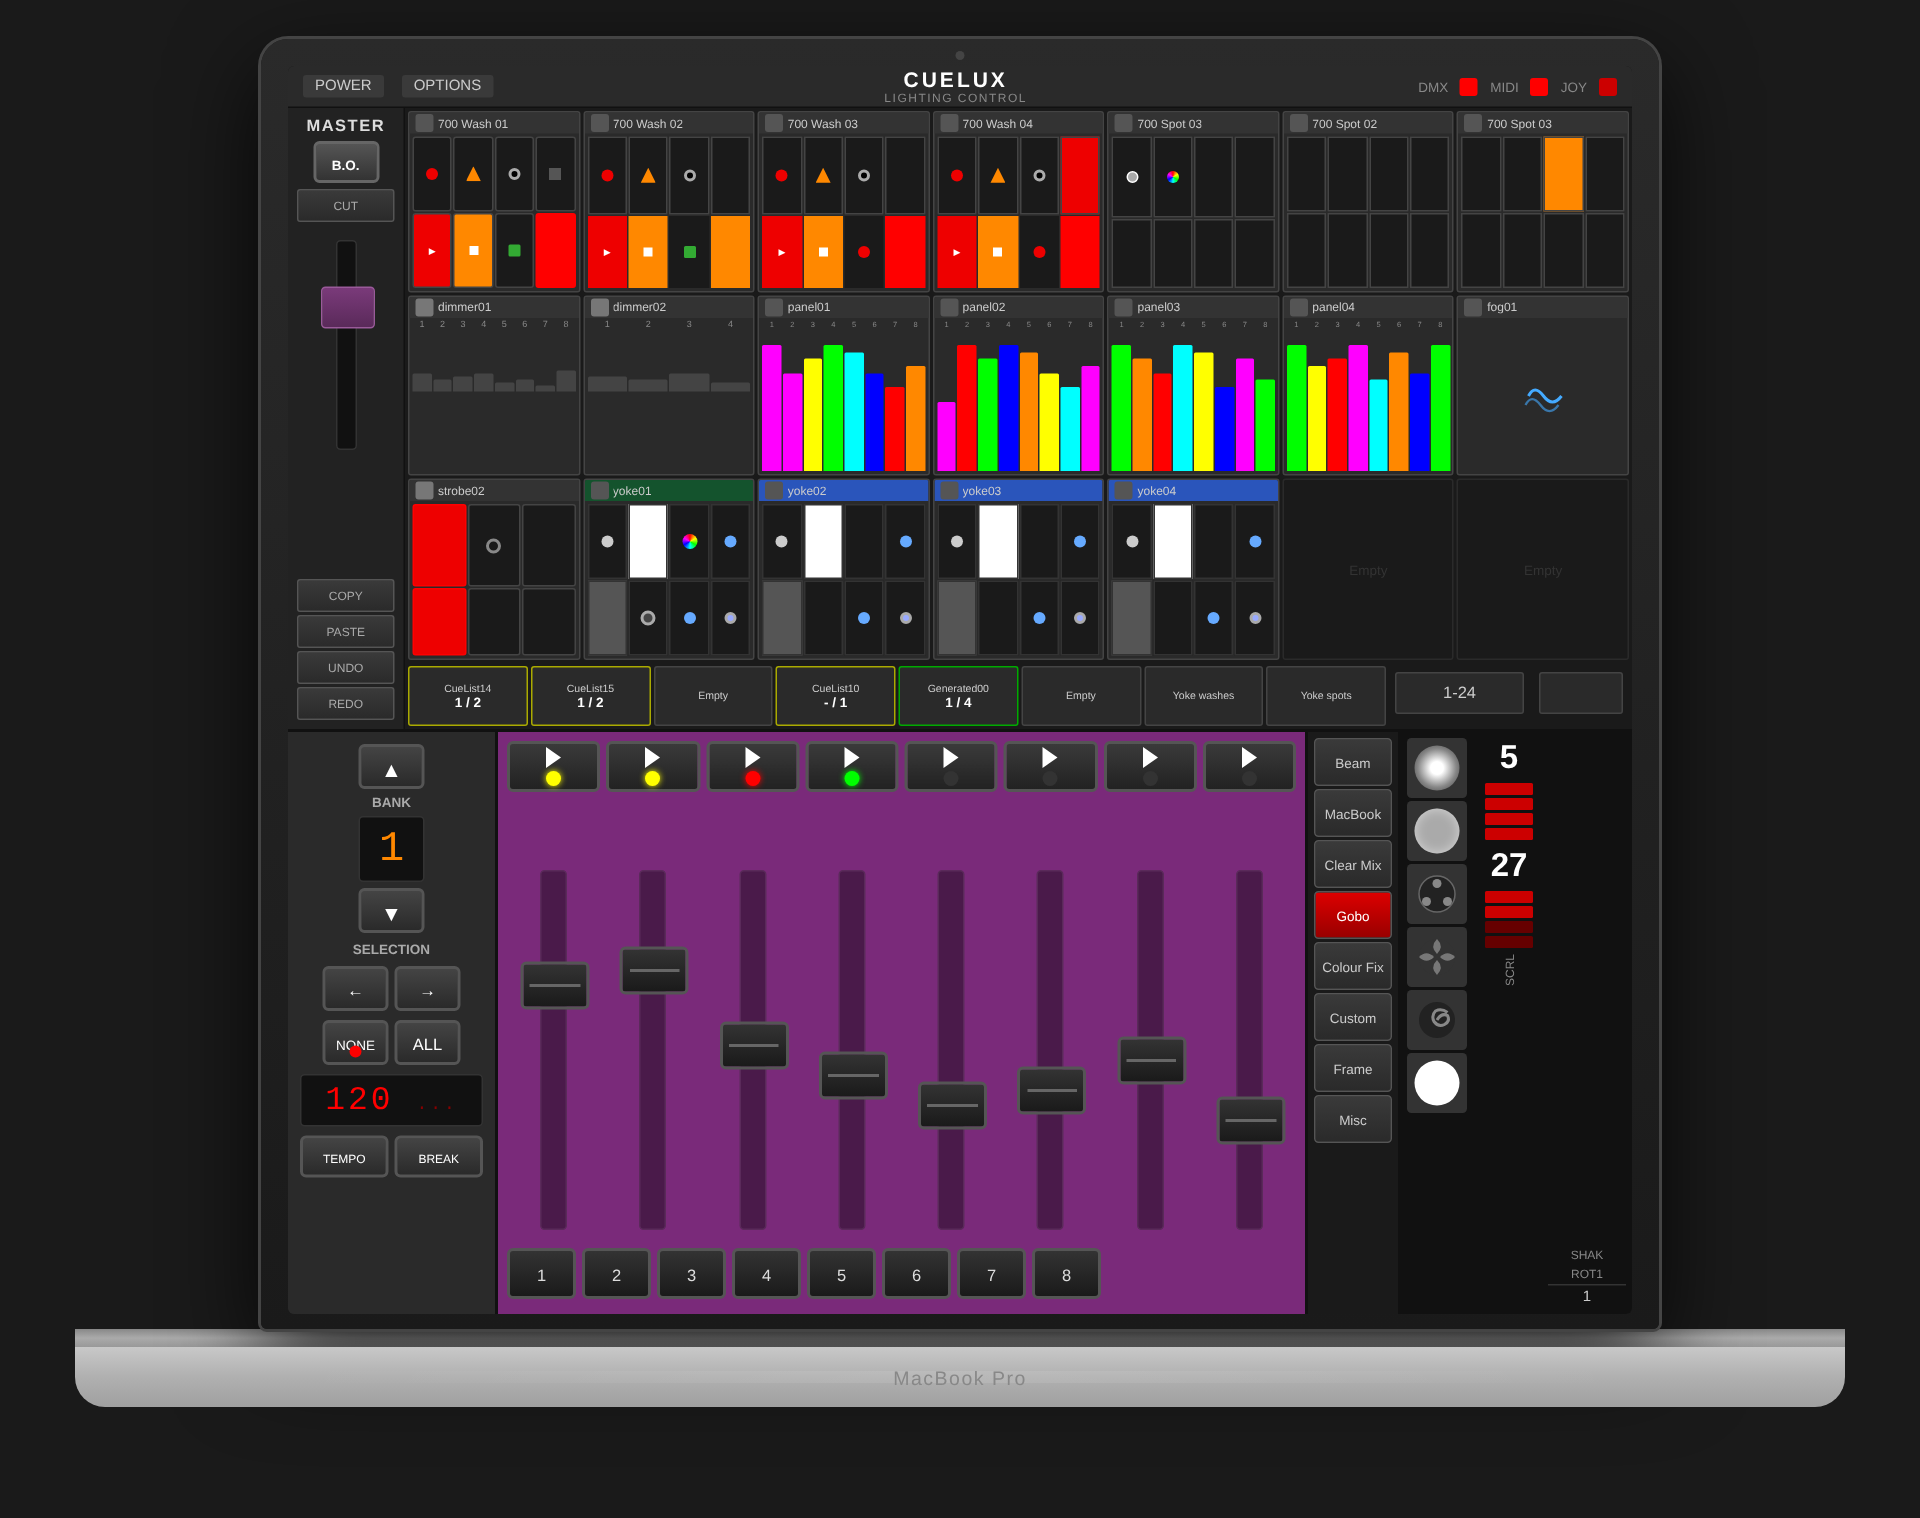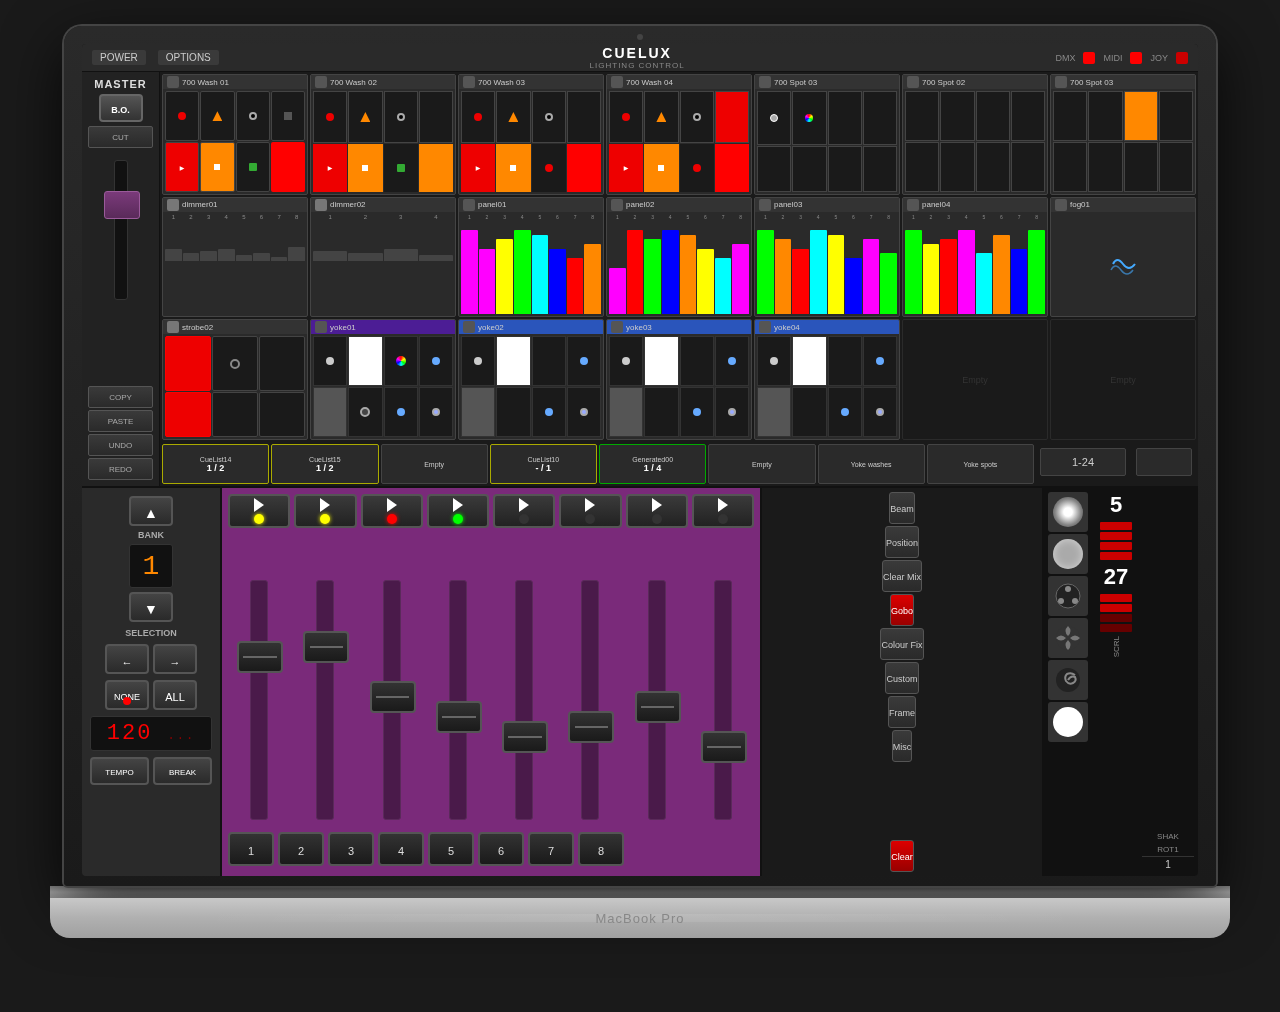--- a/index.html
+++ b/index.html
@@ -17,21 +17,21 @@
     .laptop-outer {
       position: relative;
       width: 1180px;
       height: 960px;
       display: flex;
       flex-direction: column;
       align-items: center;
     }
 
     .laptop-screen-bezel {
-      width: 1152px;
+      width: 932px;
       height: 860px;
       background: linear-gradient(180deg, #2a2a2a 0%, #1a1a1a 100%);
       border-radius: 18px 18px 4px 4px;
       padding: 18px 18px 10px 18px;
       box-shadow: 0 0 0 2px #444, 0 20px 60px rgba(0,0,0,0.8);
       position: relative;
     }
 
     .laptop-screen {
       width: 100%;
@@ -595,21 +595,20 @@
     }
 
     
     .attribute-panel {
       flex: 1;
       background: #1a1a1a;
       display: flex;
       flex-direction: column;
       padding: 4px;
       gap: 2px;
-      align-items: center;
     }
 
     .attr-btn {
       height: 32px;
       background: linear-gradient(180deg, #3a3a3a 0%, #2a2a2a 100%);
       border: 1px solid #555;
       border-radius: 3px;
       color: #ccc;
       font-size: 9px;
       text-align: center;
@@ -1095,21 +1094,21 @@
                         <div style="width:10px;height:10px;border-radius:50%;border:2px solid #888;"></div>
                       </div>
                     <div style="background:#1a1a1a; border:1px solid #444; border-radius:2px;"></div>
                     <div style="background:#e00; border:1px solid #f00; border-radius:2px;"></div>
                     <div style="background:#1a1a1a; border:1px solid #444; border-radius:2px;"></div>
                     <div style="background:#1a1a1a; border:1px solid #444; border-radius:2px;"></div>
                   </div>
                 </div>
 
                 <div class="fixture-cell highlighted">
-                  <div class="fixture-header" style="background:#4c1d95;">
+                  <div class="fixture-header" style="background:#14532d;">
                     <div class="fixture-icon"></div>
                     <span class="fixture-name">yoke01</span>
                   </div>
                   <div style="flex:1; display:grid; grid-template-columns:repeat(4,1fr); gap:1px; padding:2px;">
                     <div style="background:#1a1a1a; border:1px solid #333; display:flex; align-items:center; justify-content:center;">
                         <div style="width:8px;height:8px;border-radius:50%;background:#ccc;"></div>
                       </div>
                     <div style="background:#fff; border:1px solid #333;"></div>
                     <div style="background:#1a1a1a; border:1px solid #333; display:flex; align-items:center; justify-content:center;">
                         <div style="width:10px;height:10px;background:conic-gradient(#f00,#ff0,#0f0,#0ff,#00f,#f0f,#f00);border-radius:50%;"></div>
@@ -1402,29 +1401,28 @@
               <div class="fader-number-btn">5</div>
               <div class="fader-number-btn">6</div>
               <div class="fader-number-btn">7</div>
               <div class="fader-number-btn">8</div>
             </div>
           </div>
 
           <div style="display:flex; flex:1;">
             <div class="attribute-panel">
               <div class="attr-btn">Beam</div>
-              <div class="attr-btn">Position</div>
+              <div class="attr-btn">MacBook</div>
               <div class="attr-btn">Clear Mix</div>
               <div class="attr-btn active">Gobo</div>
               <div class="attr-btn">Colour Fix</div>
               <div class="attr-btn">Custom</div>
               <div class="attr-btn">Frame</div>
               <div class="attr-btn">Misc</div>
               <div style="flex:1;"></div>
-              <div class="attr-btn active">Clear</div>
             </div>
 
             <div style="width:52px; background:#111; display:flex; flex-direction:column; gap:2px; padding:4px; align-items:center;">
               <div style="width:40px;height:40px;background:#333;border-radius:3px;display:flex;align-items:center;justify-content:center;">
                 <div style="width:30px;height:30px;border-radius:50%;background:radial-gradient(circle,#fff 20%,#888 60%,#333 100%);"></div>
               </div>
               <div style="width:40px;height:40px;background:#333;border-radius:3px;display:flex;align-items:center;justify-content:center;">
                 <div style="width:30px;height:30px;border-radius:50%;background:#aaa;box-shadow:inset 0 0 8px rgba(255,255,255,0.5);"></div>
               </div>
               <div style="width:40px;height:40px;background:#333;border-radius:3px;display:flex;align-items:center;justify-content:center;">

